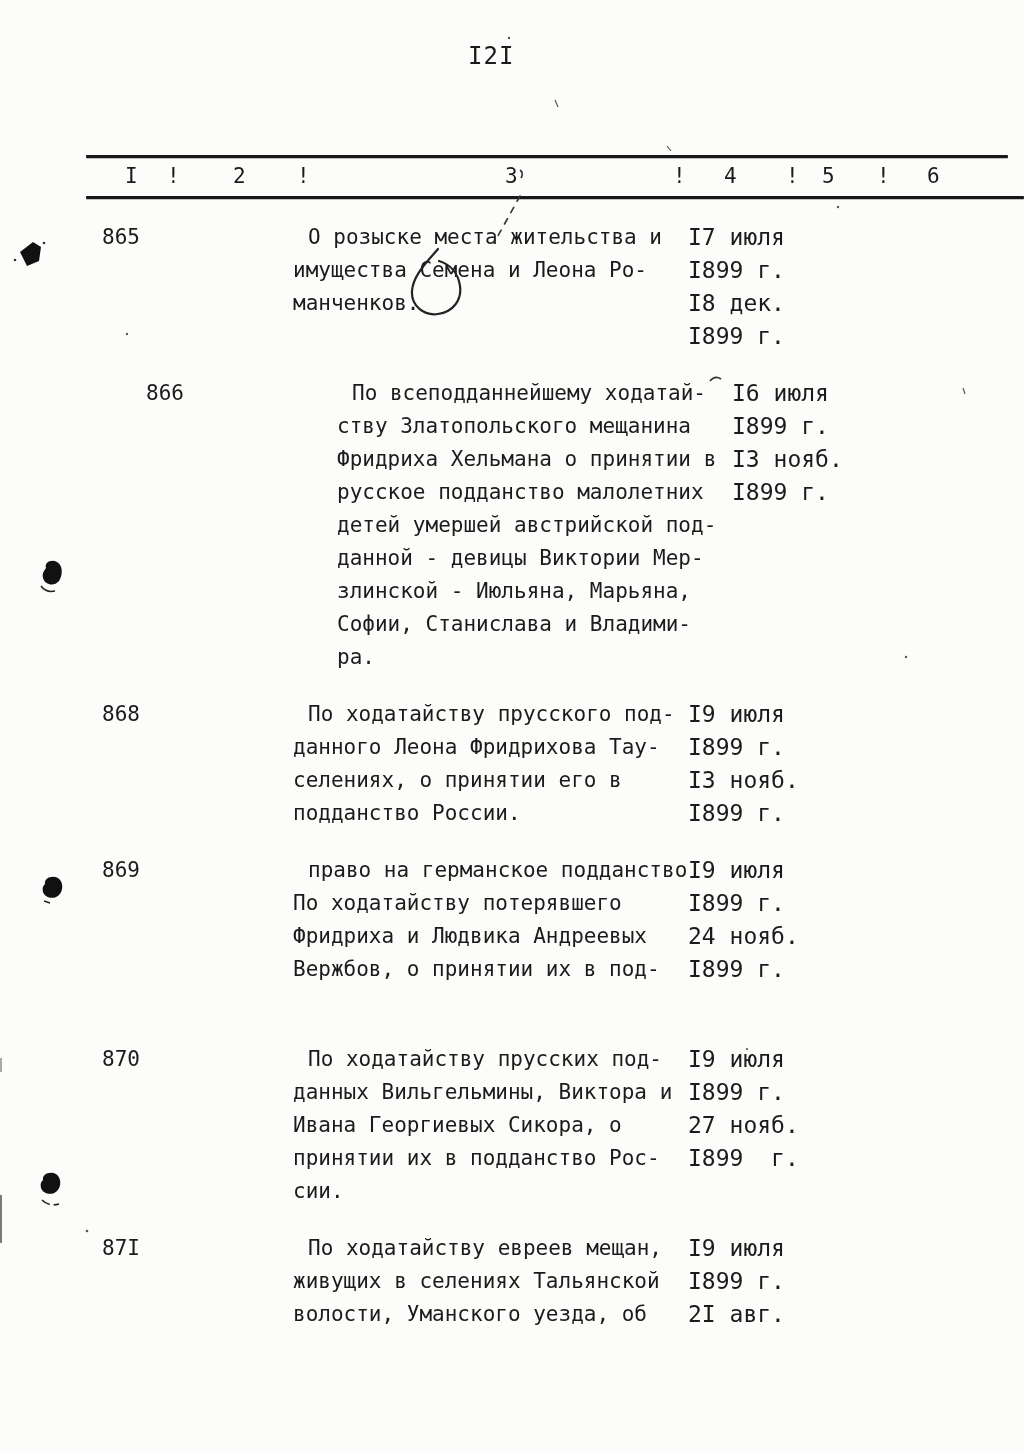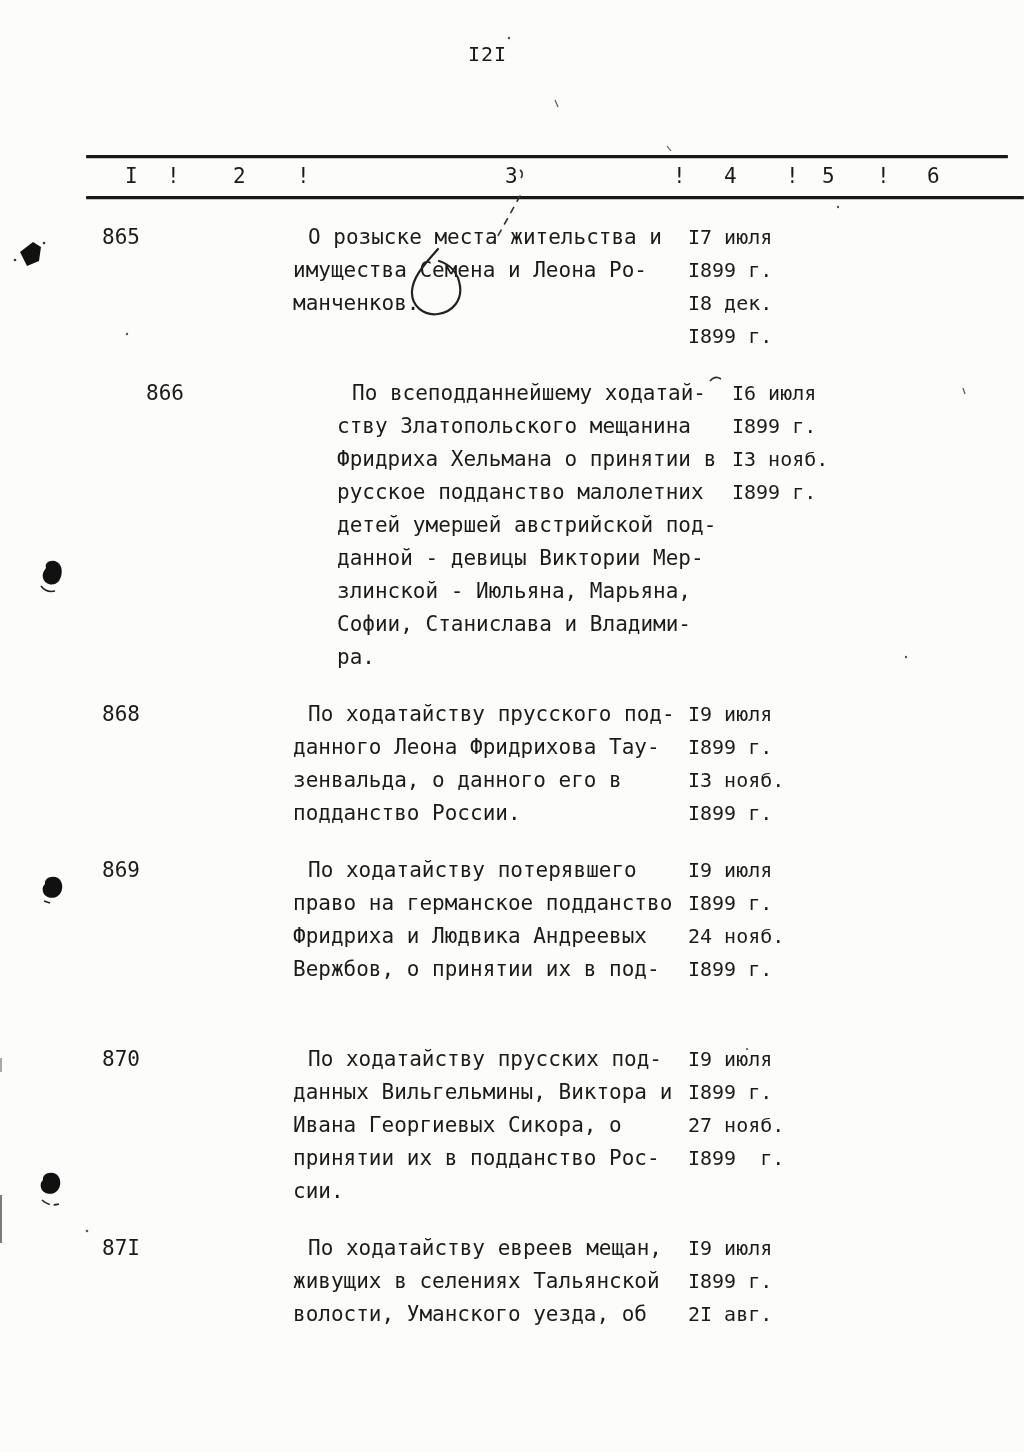--- a/index.html
+++ b/index.html
@@ -7,32 +7,32 @@
     position:relative;
     width:1024px;height:1452px;
     margin:0 auto;
     background:#fcfcfa;
     overflow:hidden;
     font-family:"DejaVu Sans Mono", monospace;
     color:#1b1b1b;
   }
   .page-number{
     position:absolute;left:468px;top:42px;
-    font-size:20px;letter-spacing:1px;
+    font-size:24px;letter-spacing:1px;
   }
   .rule{position:absolute;height:3px;background:#181818;border-radius:1px;}
   .rule-top{left:86px;width:922px;top:155px;box-shadow:0 1px 0 rgba(20,20,20,.25);}
   .rule-bottom{left:86px;width:938px;top:196px;box-shadow:0 1px 0 rgba(20,20,20,.25);}
   .hcell{position:absolute;top:164px;font-size:21px;line-height:24px;}
   .entries{position:absolute;left:0;top:221px;width:1024px;}
   .entry{position:relative;margin-bottom:24px;}
   .entry-no{position:absolute;left:102px;top:0;font-size:21px;line-height:33px;}
   .entry-desc{position:absolute;left:293px;top:0;width:410px;font-size:21px;line-height:33px;white-space:pre;letter-spacing:0;}
   .entry-desc .line:first-child{text-indent:15px;}
-  .entry-dates{position:absolute;left:688px;top:0;font-size:20px;line-height:33px;white-space:pre;}
+  .entry-dates{position:absolute;left:688px;top:0;font-size:23px;line-height:33px;white-space:pre;}
   .marks{position:absolute;left:0;top:0;pointer-events:none;}
 </style>
 </head>
 <body>
 
 <div class="page">
 
   <div class="page-number">I2I</div>
 
   <div class="rule rule-top"></div>
@@ -56,26 +56,26 @@
         <div class="entry-desc"><div class="line">О розыске места жительства и</div><div class="line">имущества Семена и Леона Ро-</div><div class="line">манченков.</div></div>
         <div class="entry-dates"><div class="line">I7 июля</div><div class="line">I899 г.</div><div class="line">I8 дек.</div><div class="line">I899 г.</div></div>
       </div>
       <div class="entry" style="height: 297px; margin-left: 44px;">
         <div class="entry-no">866</div>
         <div class="entry-desc"><div class="line">По всеподданнейшему ходатай-</div><div class="line">ству Златопольского мещанина</div><div class="line">Фридриха Хельмана о принятии в</div><div class="line">русское подданство малолетних</div><div class="line">детей умершей австрийской под-</div><div class="line">данной - девицы Виктории Мер-</div><div class="line">злинской - Июльяна, Марьяна,</div><div class="line">Софии, Станислава и Владими-</div><div class="line">ра.</div></div>
         <div class="entry-dates"><div class="line">I6 июля</div><div class="line">I899 г.</div><div class="line">I3 нояб.</div><div class="line">I899 г.</div></div>
       </div>
       <div class="entry" style="height: 132px;">
         <div class="entry-no">868</div>
-        <div class="entry-desc"><div class="line">По ходатайству прусского под-</div><div class="line">данного Леона Фридрихова Тау-</div><div class="line">зенвальда, о данного его в</div><div class="line">подданство России.</div></div>
+        <div class="entry-desc"><div class="line">По ходатайству прусского под-</div><div class="line">данного Леона Фридрихова Тау-</div><div class="line">селениях, о принятии его в</div><div class="line">подданство России.</div></div>
         <div class="entry-dates"><div class="line">I9 июля</div><div class="line">I899 г.</div><div class="line">I3 нояб.</div><div class="line">I899 г.</div></div>
       </div>
       <div class="entry" style="height: 165px;">
         <div class="entry-no">869</div>
-        <div class="entry-desc"><div class="line">По ходатайству потерявшего</div><div class="line">право на германское подданство</div><div class="line">Фридриха и Людвика Андреевых</div><div class="line">Вержбов, о принятии их в под-</div></div>
+        <div class="entry-desc"><div class="line">право на германское подданство</div><div class="line">По ходатайству потерявшего</div><div class="line">Фридриха и Людвика Андреевых</div><div class="line">Вержбов, о принятии их в под-</div></div>
         <div class="entry-dates"><div class="line">I9 июля</div><div class="line">I899 г.</div><div class="line">24 нояб.</div><div class="line">I899 г.</div></div>
       </div>
       <div class="entry" style="height: 165px;">
         <div class="entry-no">870</div>
         <div class="entry-desc"><div class="line">По ходатайству прусских под-</div><div class="line">данных Вильгельмины, Виктора и</div><div class="line">Ивана Георгиевых Сикора, о</div><div class="line">принятии их в подданство Рос-</div><div class="line">сии.</div></div>
         <div class="entry-dates"><div class="line">I9 июля</div><div class="line">I899 г.</div><div class="line">27 нояб.</div><div class="line">I899  г.</div></div>
       </div>
       <div class="entry" style="height: 99px;">
         <div class="entry-no">87I</div>
         <div class="entry-desc"><div class="line">По ходатайству евреев мещан,</div><div class="line">живущих в селениях Тальянской</div><div class="line">волости, Уманского уезда, об</div></div>

